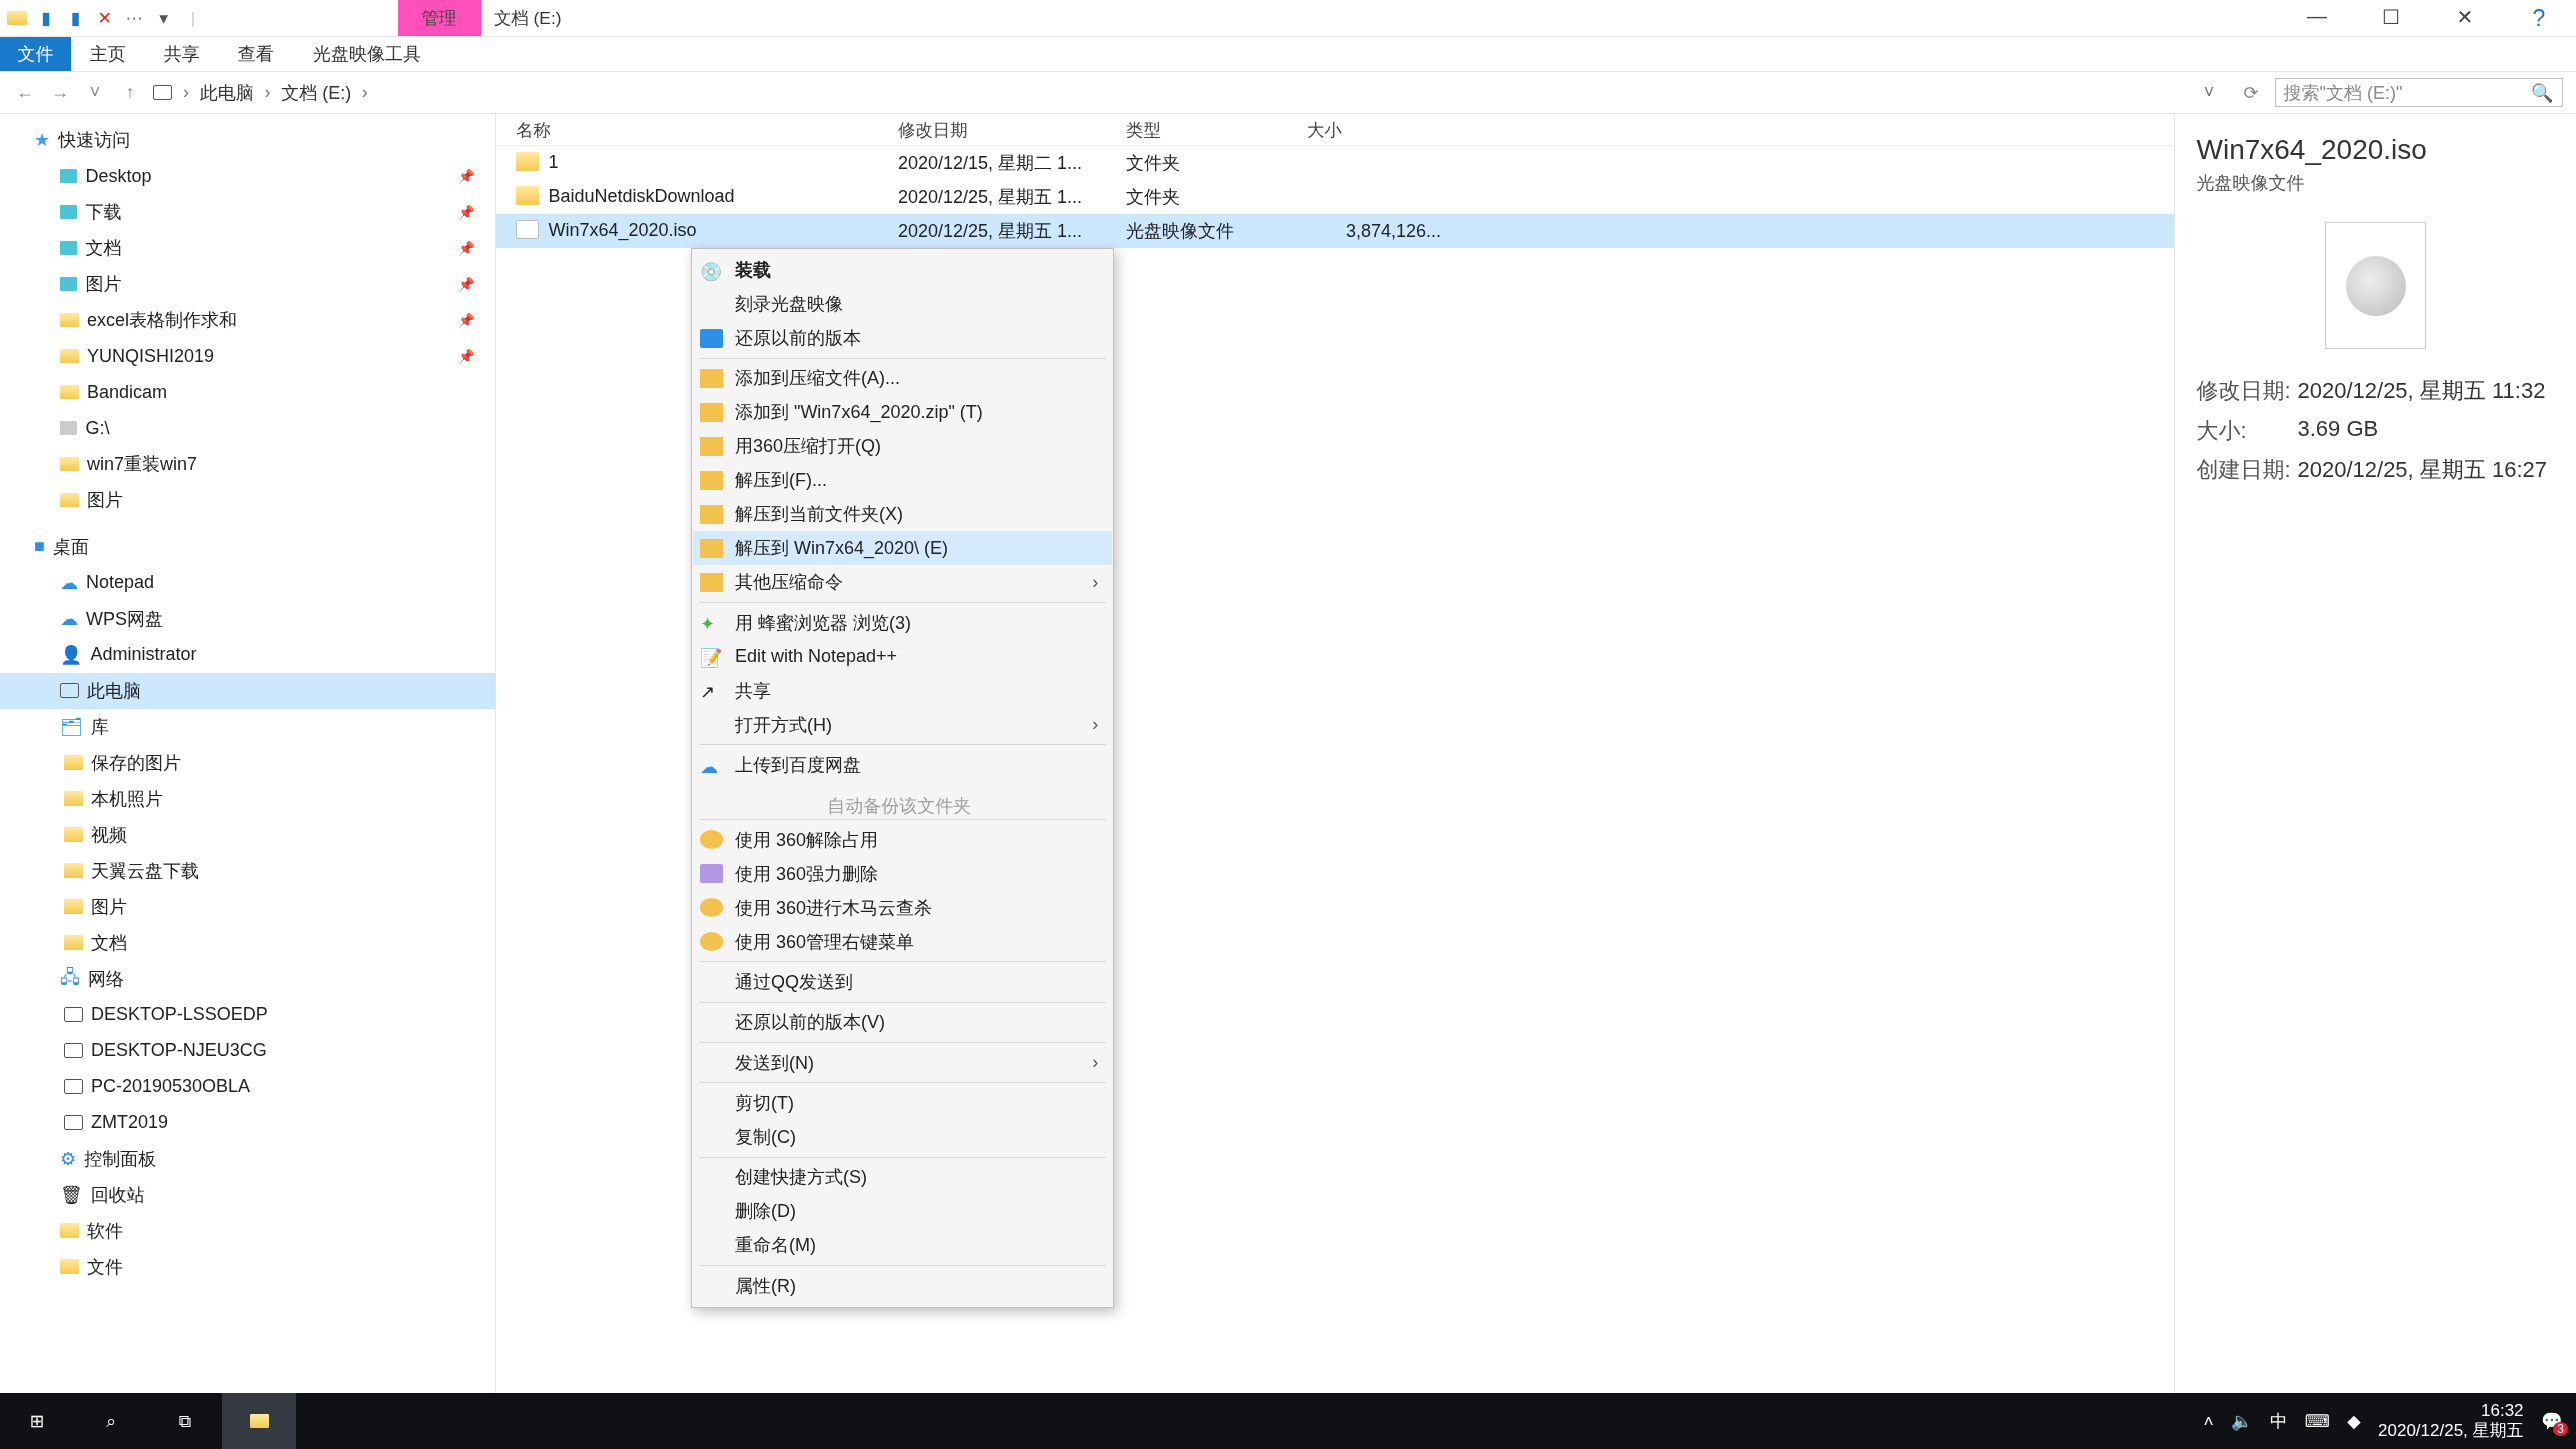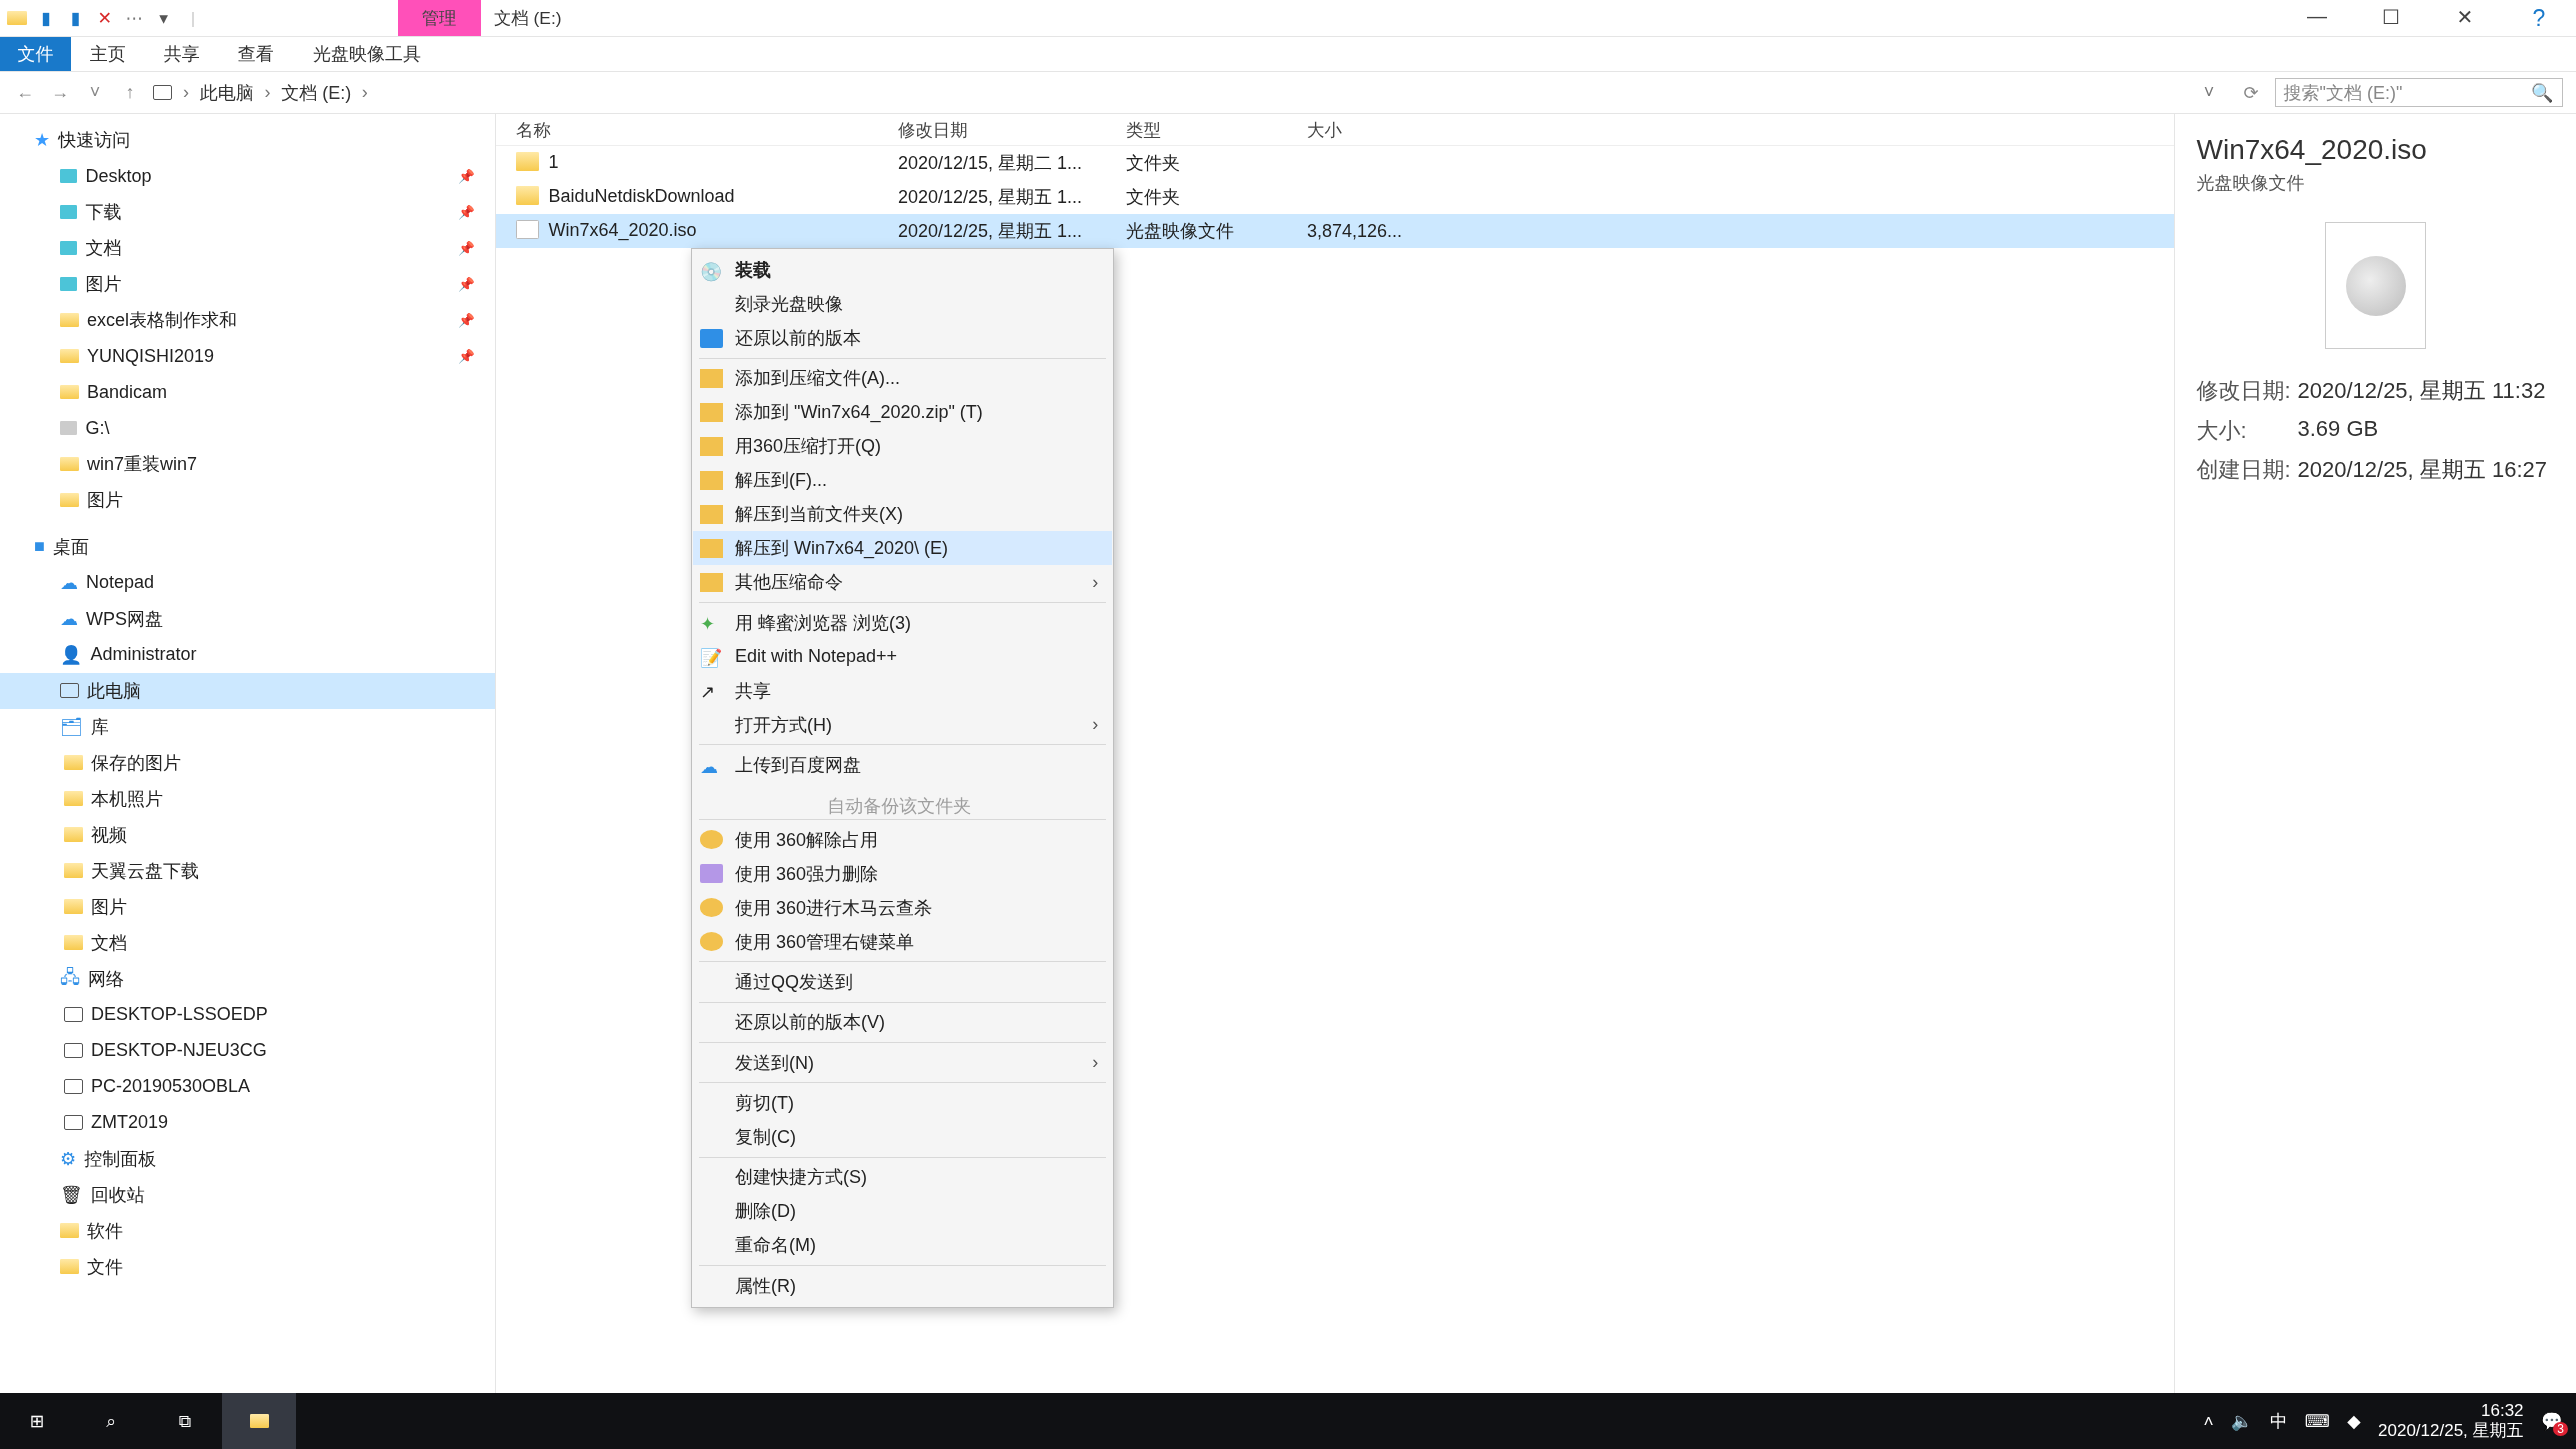--- a/index.html
+++ b/index.html
@@ -62,21 +62,21 @@
   .c-name { width: 382px; }
   .c-date { width: 228px; }
   .c-type { width: 181px; }
   .c-size { width: 174px; }
   .files .row { display: flex; align-items: center; height: 34px; font-size: 18px; color: #222; }
   .files .row.sel { background: #cce8ff; }
   .files .row .cell { padding-left: 20px; overflow: hidden; text-overflow: ellipsis; white-space: nowrap; }
   .files .row .ico { width: 23px; height: 19px; display: inline-block; margin-right: 9.4px; vertical-align: -2.7px; }
   .folder-ico { background: linear-gradient(#ffe9a6,#f7ca4d); border-radius: 1.3px; }
   .iso-ico { background: #fff; border: 0.7px solid #bbb; border-radius: 1.3px; }
-  .files .row .c-size { padding-right: 20px; }
+  .files .row .c-size { text-align: right; padding-right: 20px; }
 
   
   .details {
     width: 402px; border-left: 0.7px solid #e5e5e5; padding: 20px 21.5px; font-size: 18px; color: #333;
   }
   .details h2 { font-size: 28px; font-weight: 500; }
   .details .sub { margin-top: 5.4px; color: #555; }
   .details .thumb {
     width: 101px; height: 127px; margin: 27px auto; border: 0.7px solid #ccc;
     display: flex; align-items: center; justify-content: center; position: relative;

